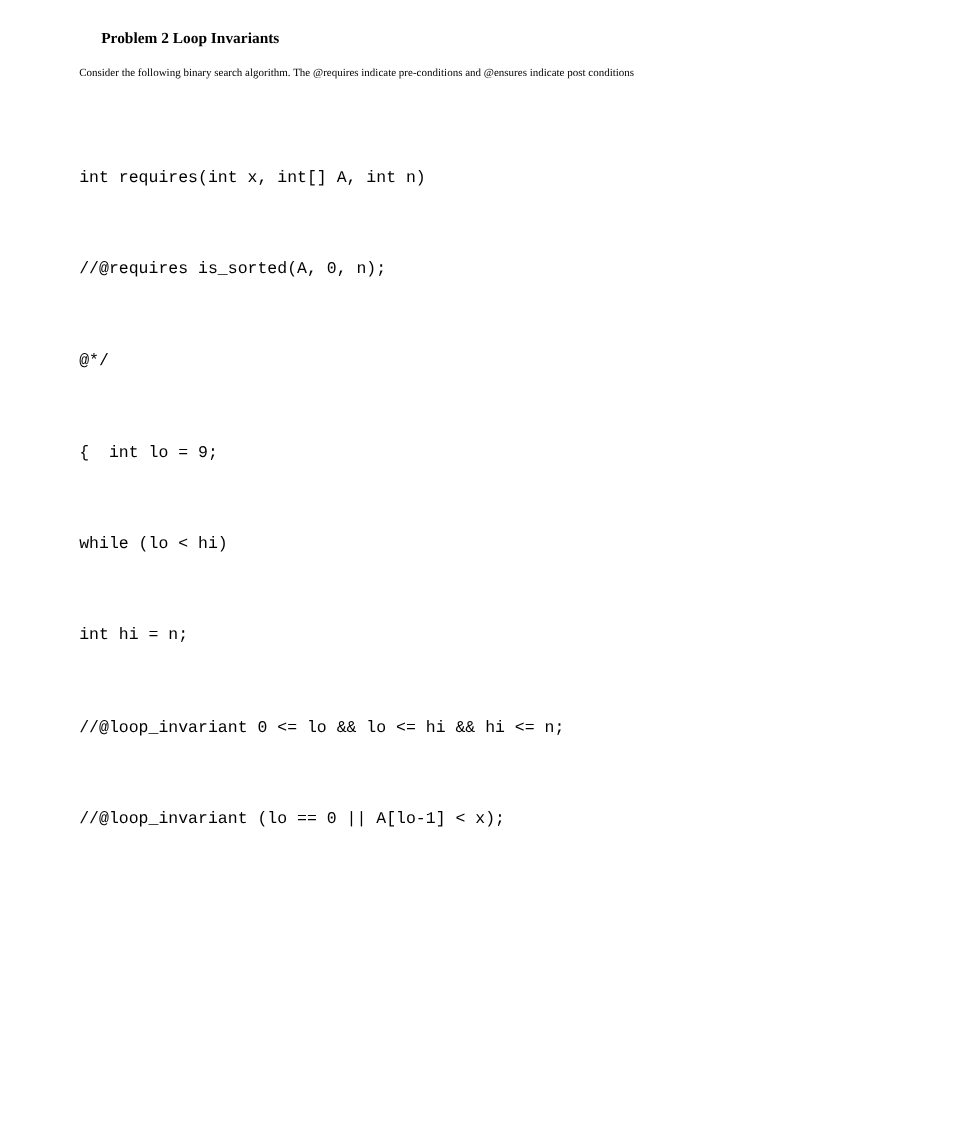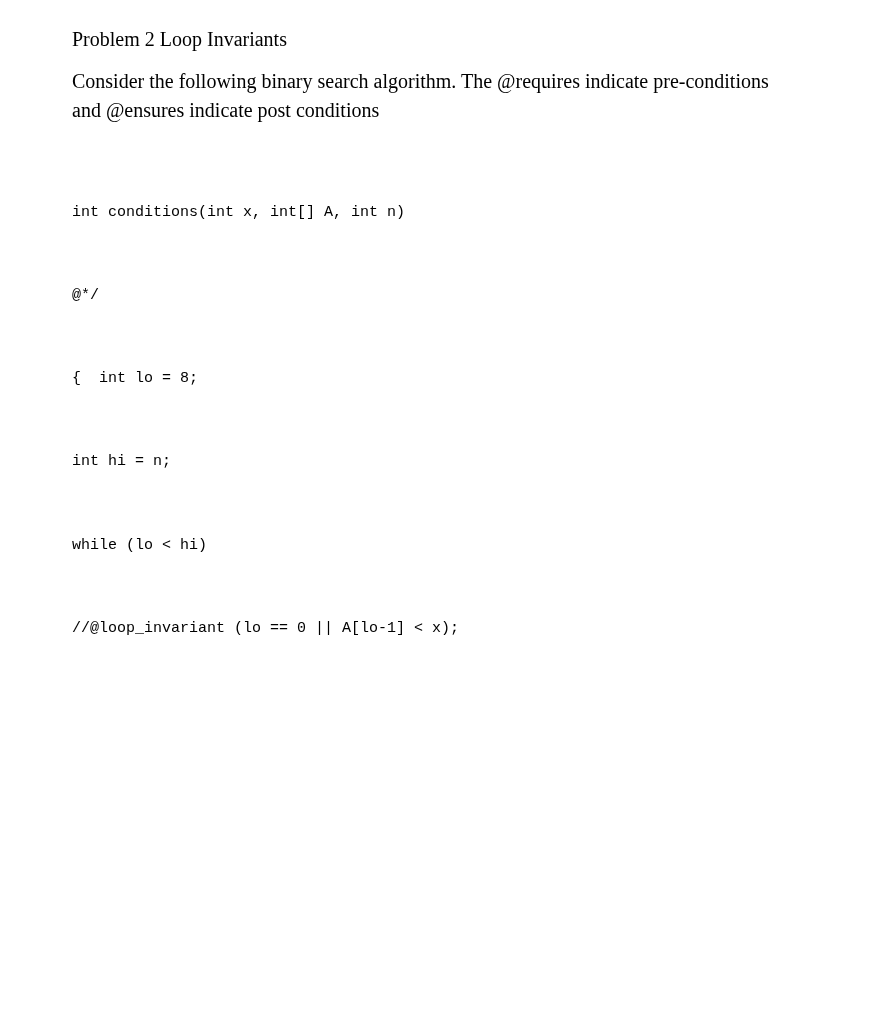--- a/index.html
+++ b/index.html
@@ -9,51 +9,54 @@
     width: 871px;
     height: 1024px;
     font-family: "Times New Roman", Times, serif;
     color: #000000;
   }
   .page {
     padding: 28px 72px 40px 72px;
     box-sizing: border-box;
   }
   .heading {
-    font-weight: normal;
-    font-size: 20px;
+    font-weight: bold;
+    font-size: 14px;
     margin-bottom: 16px;
+    margin-left: 20px;
   }
   .intro {
-    font-size: 20px;
+    font-size: 10px;
     line-height: 1.45;
     margin-bottom: 18px;
   }
   .code {
     font-family: "Courier New", Courier, monospace;
     font-size: 15px;
     line-height: 1.85;
     white-space: pre;
   }
 </style>
 </head>
 <body>
 
 <div class="page">
 
   <div class="heading">Problem 2 Loop Invariants</div>
 
   <div class="intro">Consider the following binary search algorithm. The @requires indicate pre-conditions and @ensures indicate post conditions</div>
 
   <div class="code">
-    <div>int conditions(int x, int[] A, int n)</div>
+    <div>int requires(int x, int[] A, int n)</div>
+    <div>//@requires is_sorted(A, 0, n);</div>
     <div>@*/</div>
-    <div>{  int lo = 8;</div>
+    <div>{  int lo = 9;</div>
+    <div>while (lo &lt; hi)</div>
     <div>int hi = n;</div>
-    <div>while (lo &lt; hi)</div>
+    <div>//@loop_invariant 0 &lt;= lo &amp;&amp; lo &lt;= hi &amp;&amp; hi &lt;= n;</div>
     <div>//@loop_invariant (lo == 0 || A[lo-1] &lt; x);</div>
     
     
     
     
     
     
     
     
     

